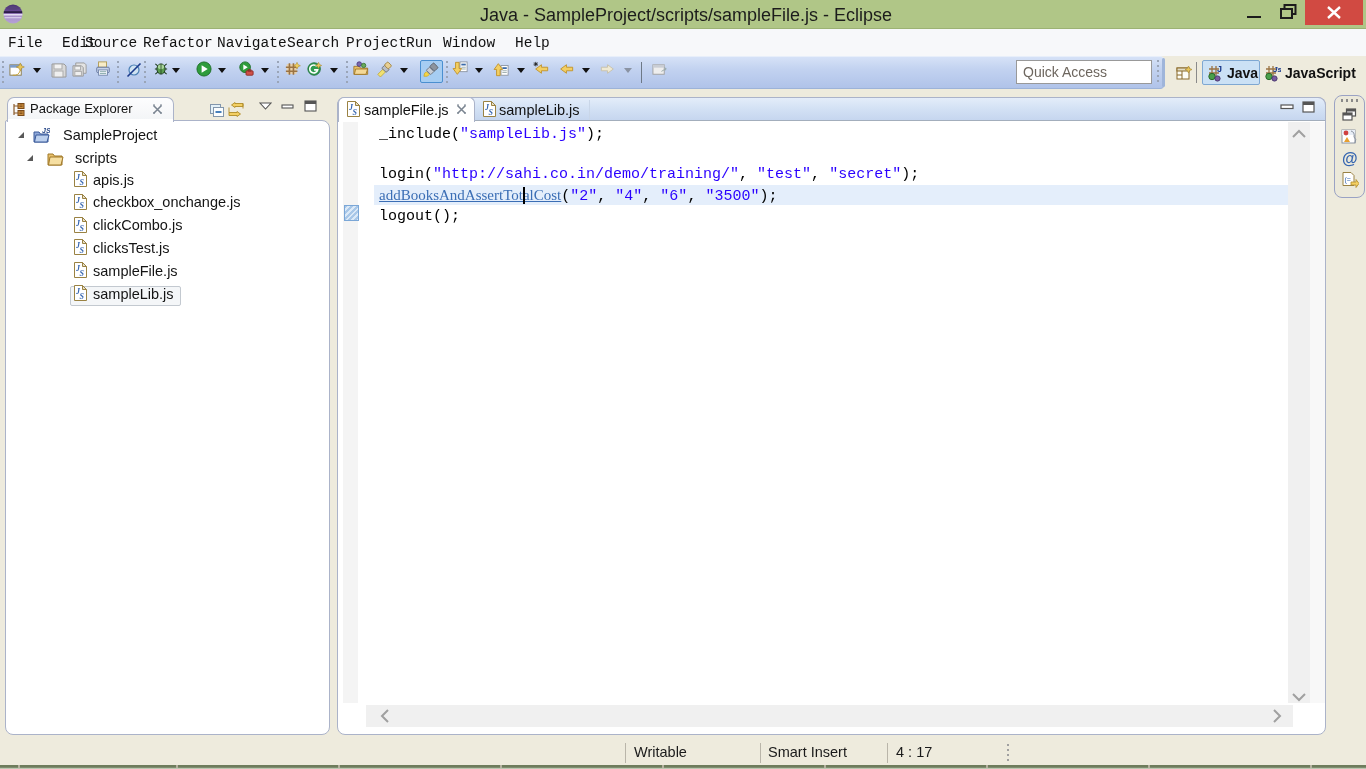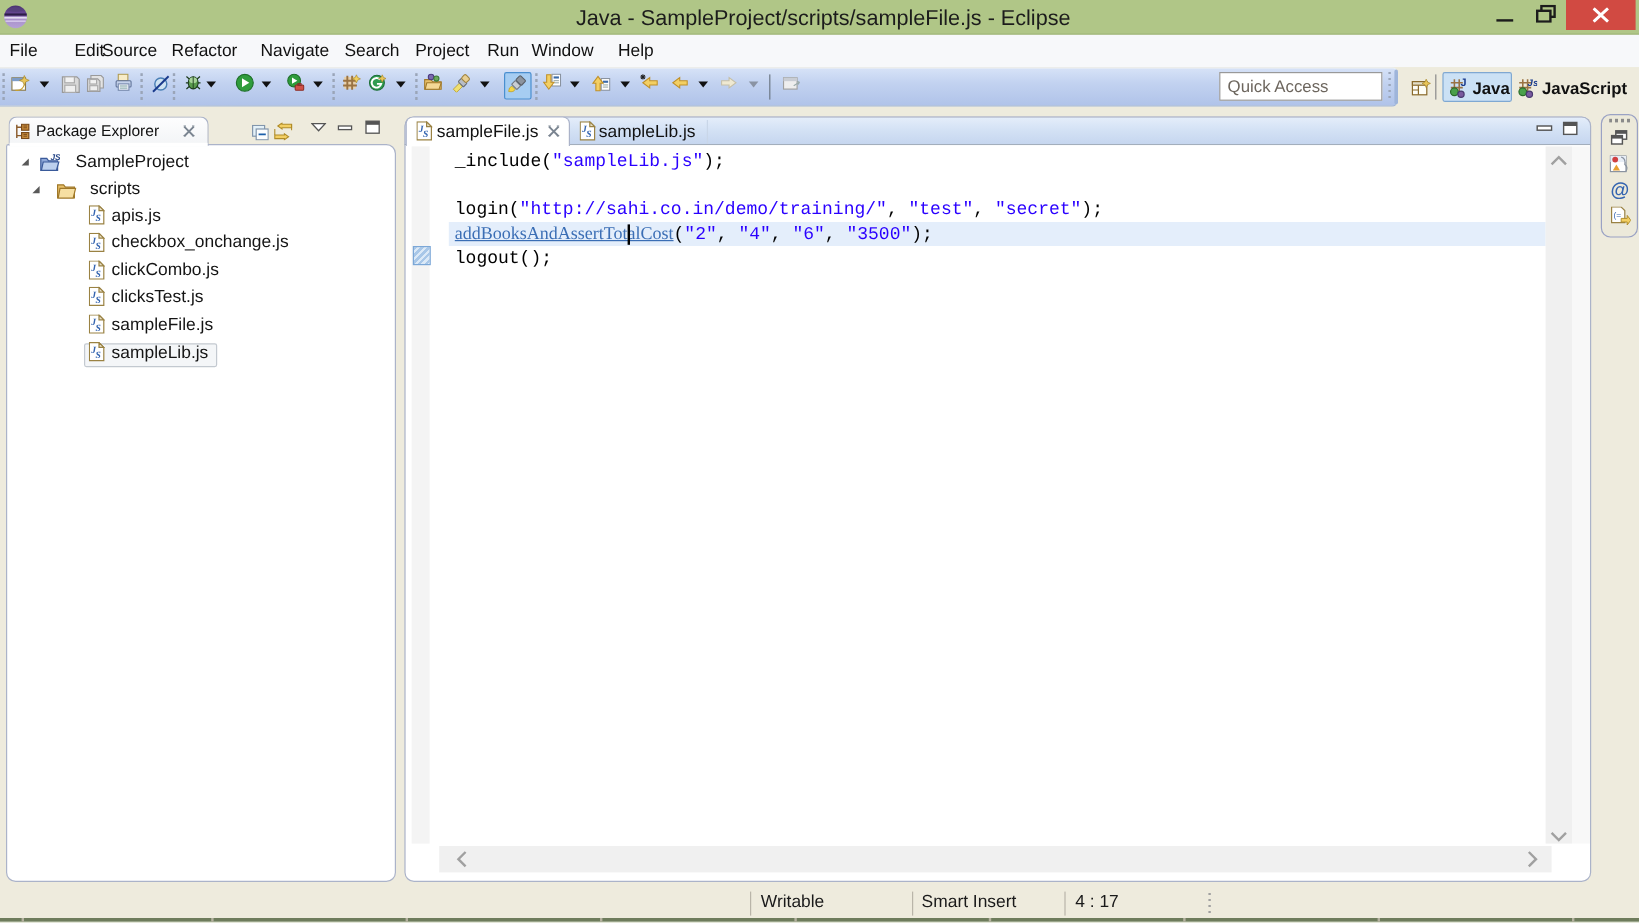--- a/index.html
+++ b/index.html
@@ -8,21 +8,21 @@
   #root { position:relative; width:1366px; height:769px; background:#eeebdd; overflow:hidden; }
   .abs { position:absolute; }
 
   
   #titlebar { position:absolute; left:0; top:0; width:1366px; height:29px; background:#b0c687; border-bottom:1px solid #9cb274; }
   #title-text { position:absolute; left:3px; top:5px; width:1366px; text-align:center; font-size:18px; color:#1c1c1c; }
   #btn-min { position:absolute; left:1247px; top:16px; width:14px; height:2px; background:#1c1c1c; }
   #btn-close { position:absolute; left:1305px; top:0; width:58px; height:25px; background:#d14a42; color:#fff; }
 
   
-  #menubar { position:absolute; left:0; top:29px; width:1366px; height:27px; background:#f7f8fa; }
+  #menubar { position:absolute; left:0; top:29px; width:1366px; height:27px; background:#f7f8fa;font-family:Liberation Mono, monospace; }
   #menubar span { position:absolute; top:6px; font-size:14.5px; color:#111; }
 
   
   #toolbar { position:absolute; left:0; top:56px; width:1366px; height:33px; background:#eeebdd; }
   #toolbar-blue { position:absolute; left:0; top:0; width:1164px; height:33px;
      background:linear-gradient(#d6e2f7 0%, #c2d2f0 40%, #b0c3e9 100%);
      border-top:1px solid #e8effa; border-bottom:1px solid #9db3d8; border-radius:0 4px 4px 0; }
   .ticon { position:absolute; top:5px; width:16px; height:16px; }
   .tdrop { position:absolute; top:68px; width:0; height:0; border-left:4px solid transparent; border-right:4px solid transparent; border-top:5px solid #111; }
   .tdrop.dis { border-top-color:#8a93a3; }

